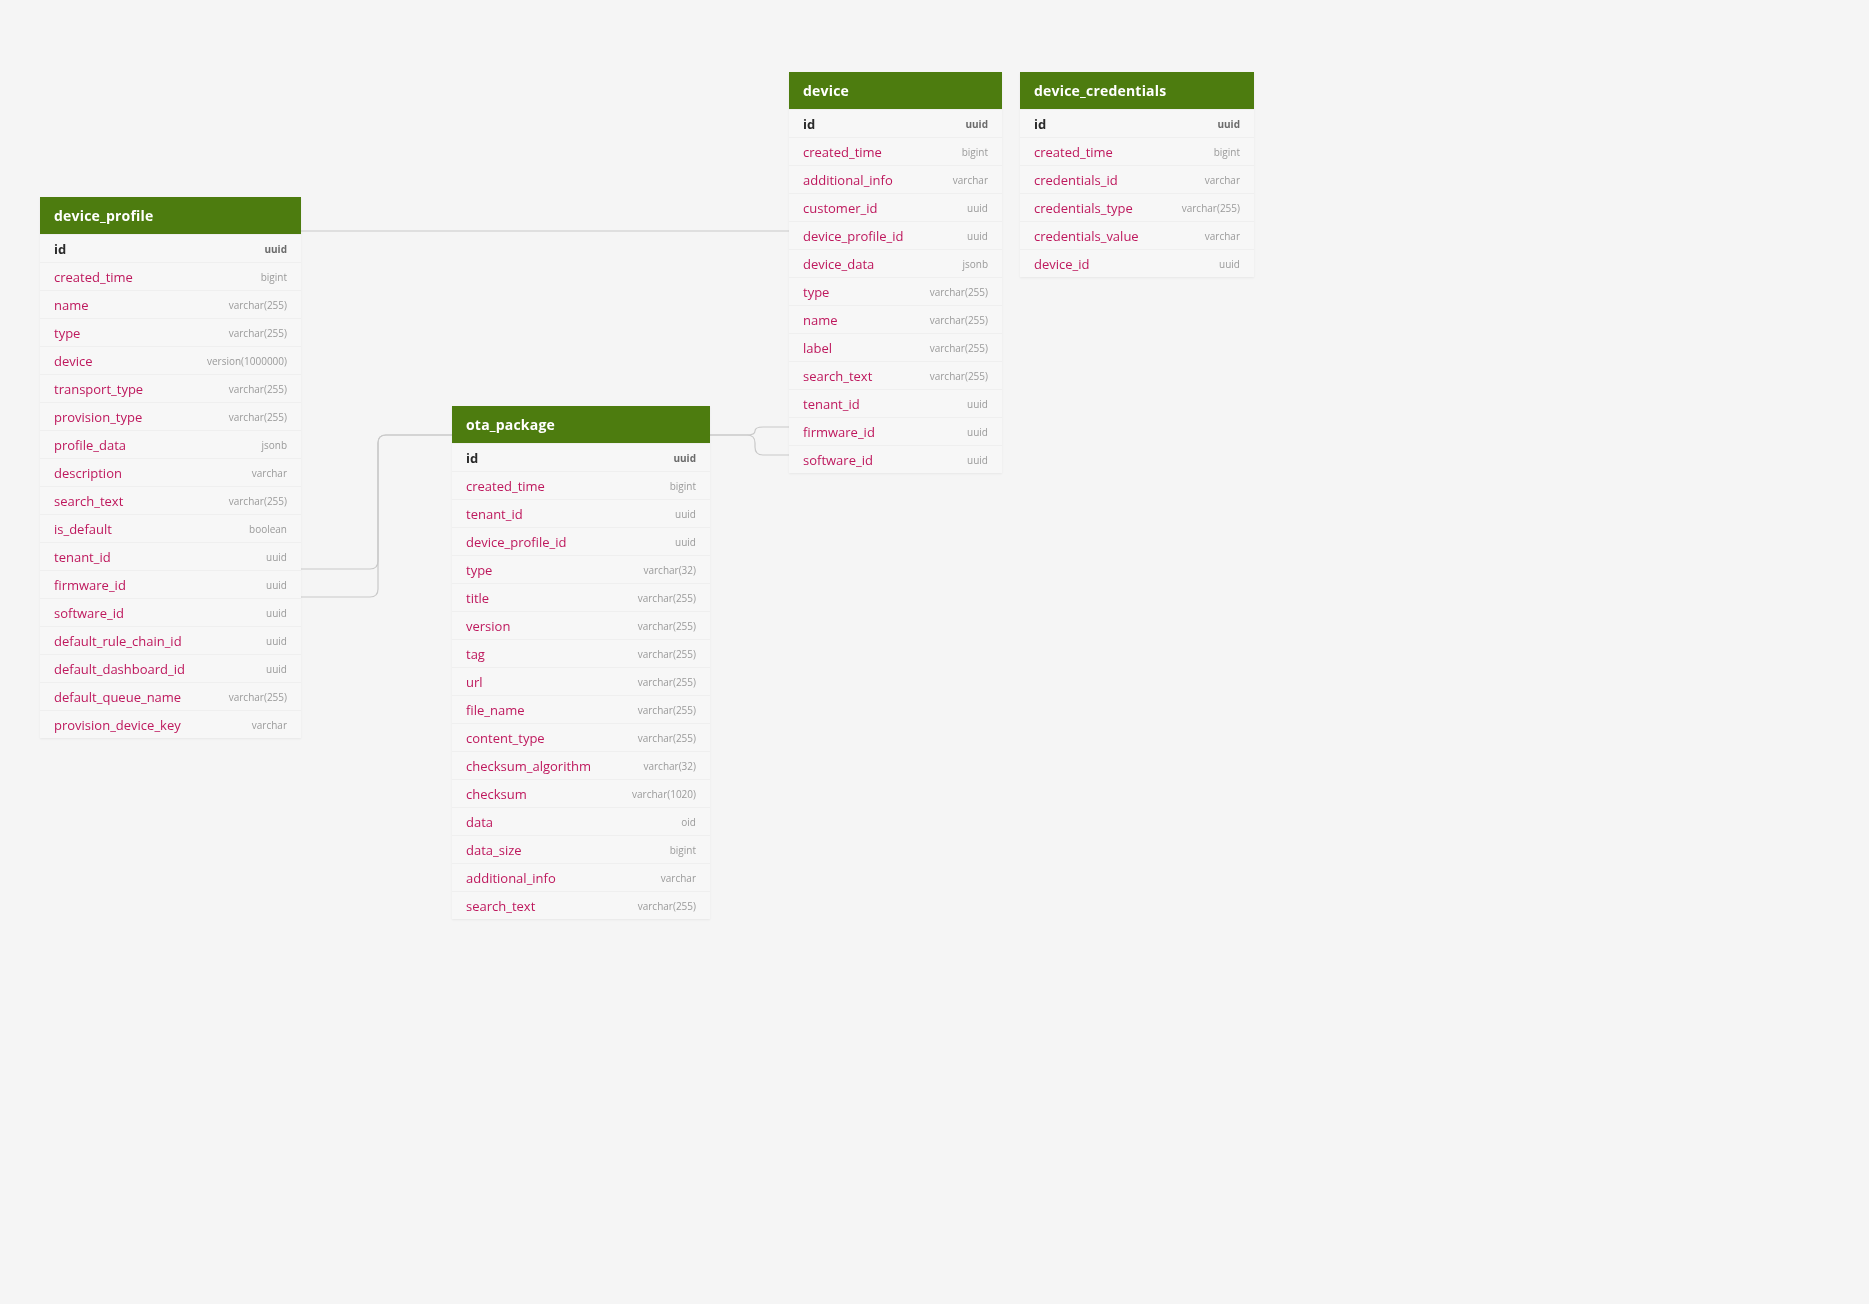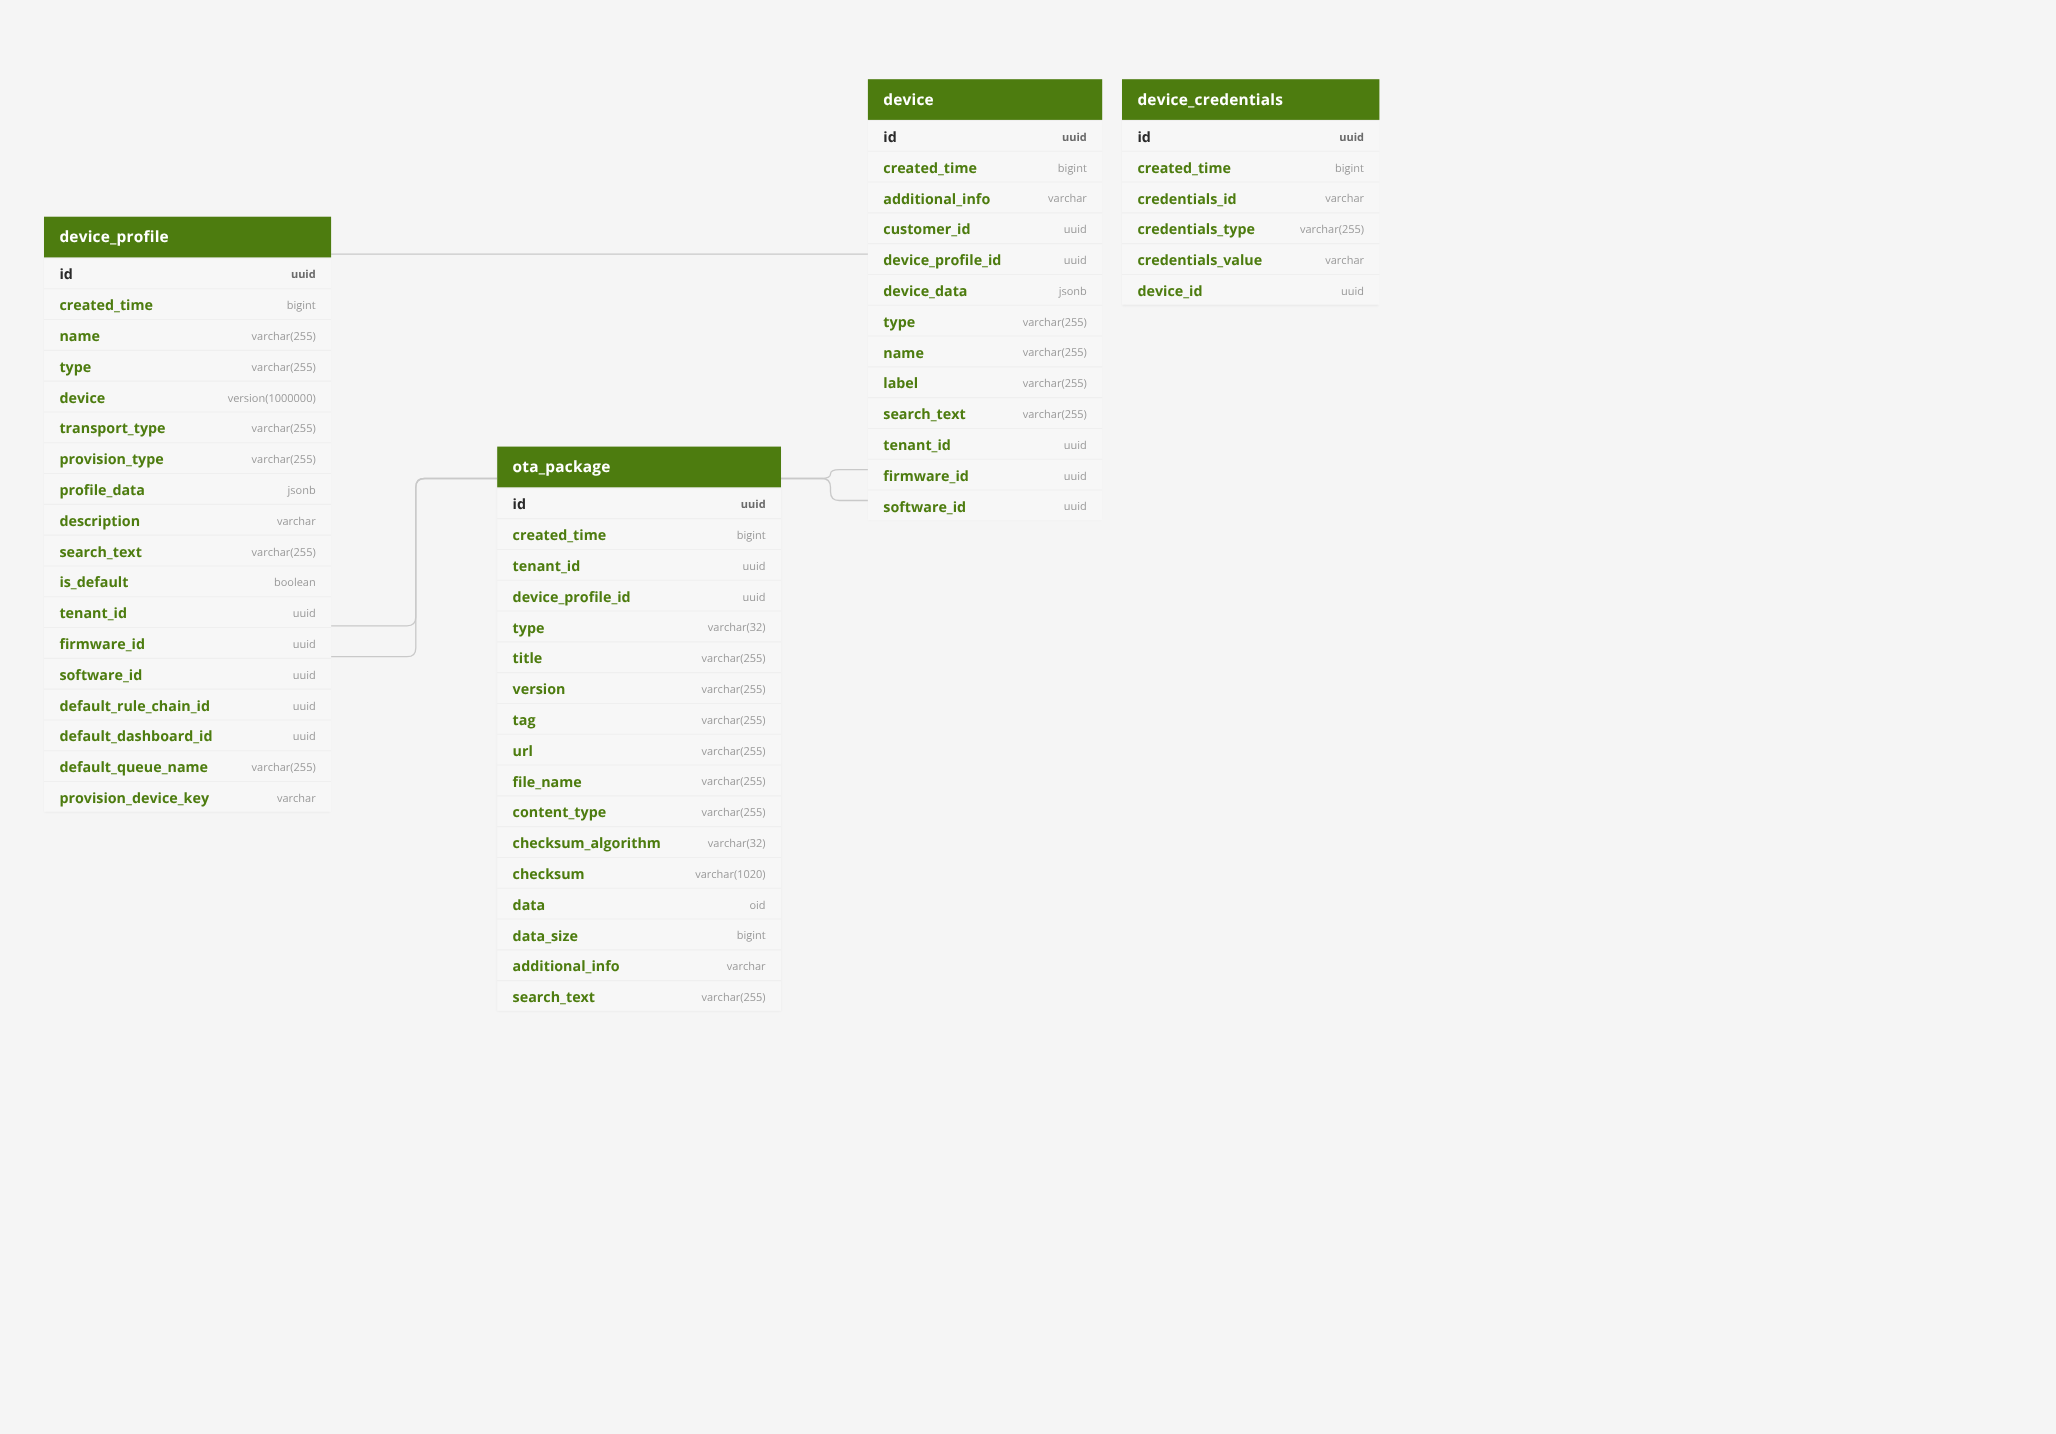--- a/index.html
+++ b/index.html
@@ -35,21 +35,21 @@
     display: flex;
     justify-content: space-between;
     align-items: center;
     padding: 12px 14px;
     height: 28px;
     font-size: 13px;
     border-top: 1px solid rgba(0,0,0,0.03);
   }
   .tbl-row.key .col-name { font-weight: 700; color: #2b2b2b; }
   .tbl-row.key .col-type { font-weight: 700; color: #6b6b6b; }
-  .col-name { color: #4d7c0f; font-weight: bold; }
+  .col-name { color: #be185d; }
   .col-type { color: #9a9a9a; font-size: 10px; }
 </style>
 </head>
 <body>
 
 <svg class="connectors">
   <g stroke="#c9c9c9" stroke-width="1.2" fill="none">
 
     <path d="M 301 231 L 789 231"></path>
 

